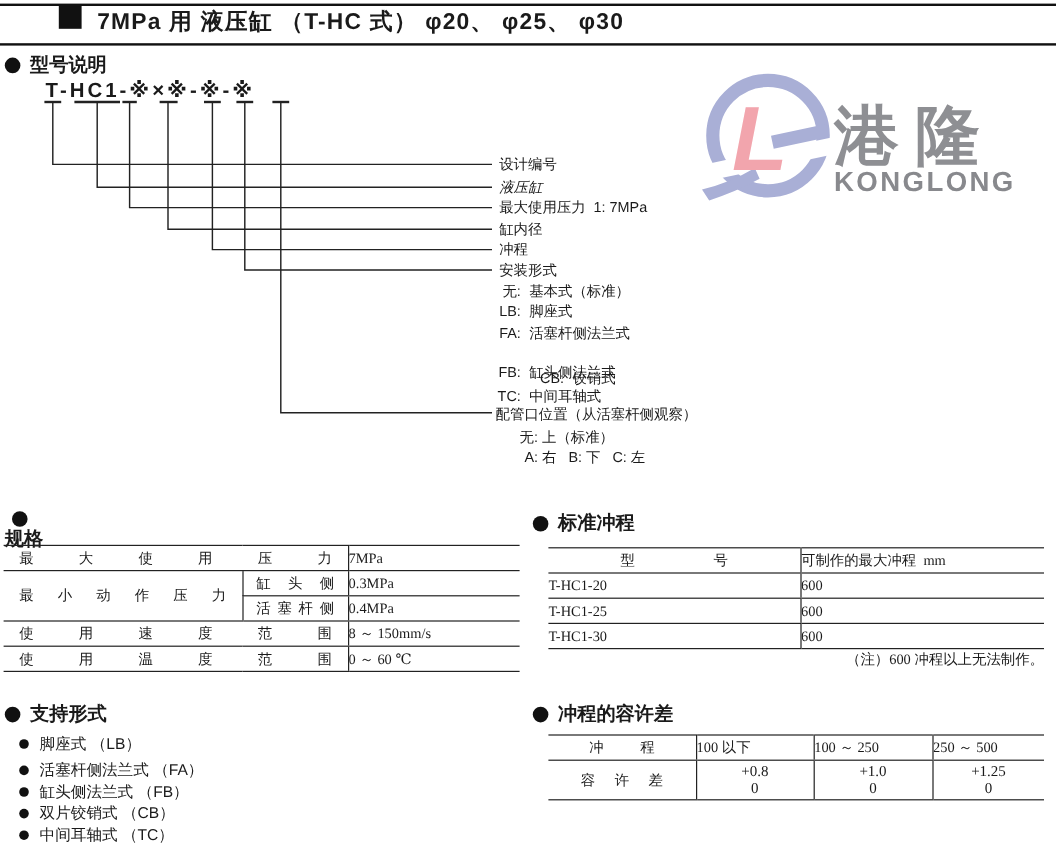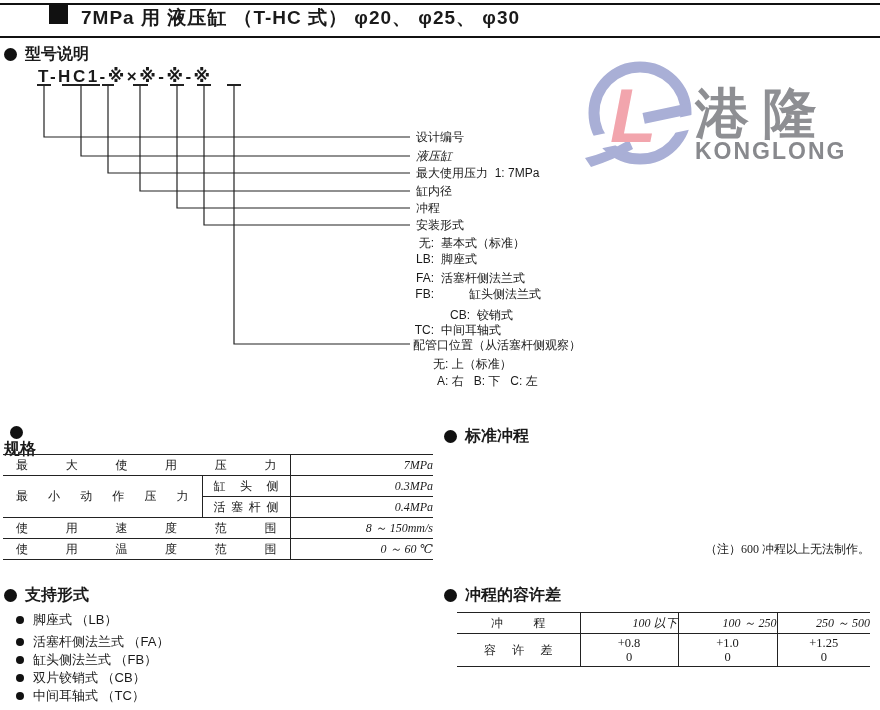--- a/index.html
+++ b/index.html
@@ -32,21 +32,21 @@
   #logo-cn{position:absolute;left:112px;top:20px;font-size:54px;font-weight:bold;
     color:#8e8f93;letter-spacing:14px;white-space:pre;}
   #logo-en{position:absolute;left:112px;top:80px;font-size:23px;font-weight:bold;
     color:#88898d;letter-spacing:2px;white-space:pre;}
 
   
   table{border-collapse:collapse;table-layout:fixed;
     font-family:"Liberation Serif","DejaVu Serif",serif;}
   td{padding:0;font-size:12px;height:20px;border-bottom:1px solid #222;overflow:hidden;}
   .jst{text-align:justify;text-align-last:justify;margin-top:40px;}
-  .ctr{text-align:right;font-style:italic;}
+  .ctr{text-align:left;}
   .bl{border-left:1px solid #222;}
 
   #spec-table{position:absolute;left:3px;top:454px;width:430px;border-top:1px solid #222;}
   #spec-table td.lab{padding:0 13px;}
   #spec-table td.sub{padding:0 11px;}
 
   #stroke-table{position:absolute;left:457px;top:456px;width:413px;border-top:1px solid #222;}
   #stroke-table td.mcol{padding:0 60px;}
   #stroke-note{position:absolute;left:457px;top:541px;width:413px;text-align:right;
     font-size:12px;font-family:"Liberation Serif","DejaVu Serif",serif;}
@@ -111,21 +111,21 @@
     <span class="opt-name">基本式（标准）</span>
   </div>
   <div class="opt" style="top:252px;">
     <span class="opt-code">LB:</span>
     <span class="opt-name">脚座式</span>
   </div>
   <div class="opt" style="top:271px;">
     <span class="opt-code">FA:</span>
     <span class="opt-name">活塞杆侧法兰式</span>
   </div>
-  <div class="opt" style="top:287px;gap:28px;">
+  <div class="opt" style="top:303px;">
     <span class="opt-code">FB:</span>
     <span class="opt-name">缸头侧法兰式</span>
   </div>
   <div class="opt" style="top:308px;margin-left:36px;">
     <span class="opt-code">CB:</span>
     <span class="opt-name">铰销式</span>
   </div>
   <div class="opt" style="top:323px;">
     <span class="opt-code">TC:</span>
     <span class="opt-name">中间耳轴式</span>
@@ -181,20 +181,44 @@
       <td class="bl ctr">0 ～ 60 ℃</td>
     </tr>
   </tbody>
     </table>
 
   <div class="h" style="left:444px;top:426px;">
     <span class="dot"></span>
     <span>标准冲程</span>
   </div>
 
+  <table id="stroke-table">
+    <colgroup>
+        <col style="width:210px">
+        <col style="width:203px">
+      </colgroup>
+    <tbody>
+        <tr>
+      <td class="mcol jst">型号</td>
+      <td class="bl ctr" style="white-space:pre;">可制作的最大冲程  mm</td>
+    </tr>
+    <tr>
+      <td class="ctr">T-HC1-20</td>
+      <td class="bl ctr">600</td>
+    </tr>
+    <tr>
+      <td class="ctr">T-HC1-25</td>
+      <td class="bl ctr">600</td>
+    </tr>
+    <tr>
+      <td class="ctr">T-HC1-30</td>
+      <td class="bl ctr">600</td>
+    </tr>
+  </tbody>
+    </table>
   <div id="stroke-note">（注）600 冲程以上无法制作。</div>
 
   <div class="h" style="left:4px;top:585px;">
     <span class="dot"></span>
     <span>支持形式</span>
   </div>
   <div class="sup-item" style="top:613px;">
     <span class="sdot"></span>
     <span>脚座式 （LB）</span>
   </div>

